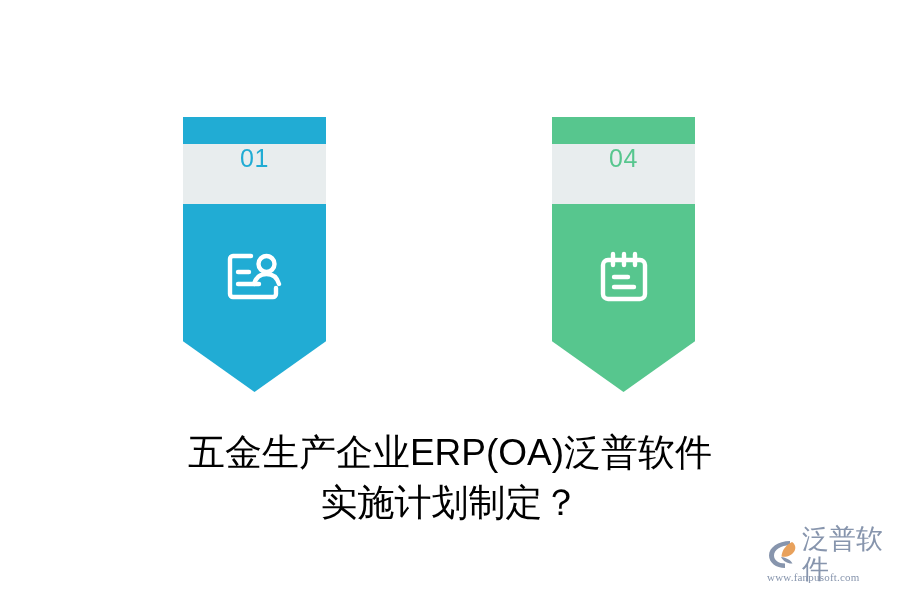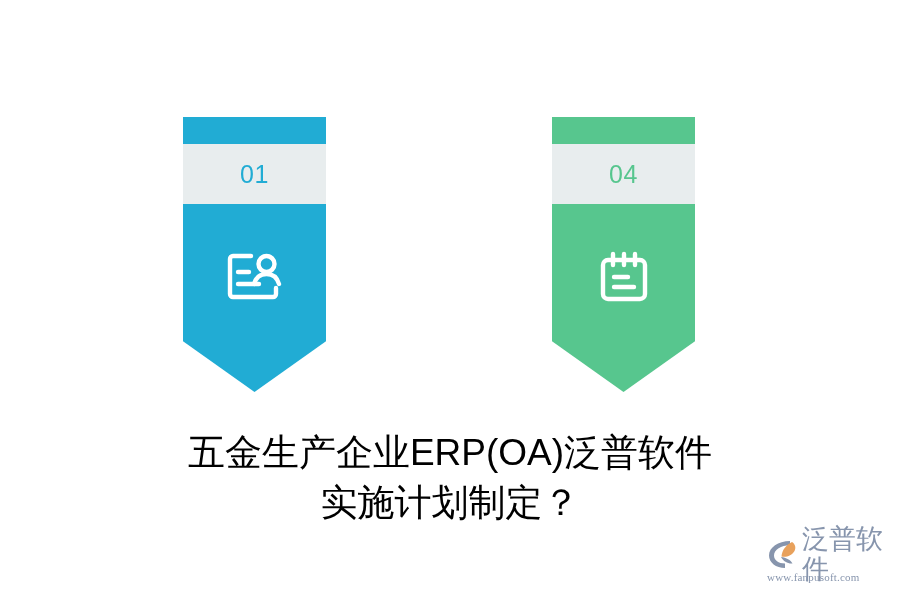--- a/index.html
+++ b/index.html
@@ -49,21 +49,21 @@
   }
 
   .banner-band {
     position: absolute;
     left: 0;
     top: 27px;
     width: 143px;
     height: 60px;
     background: #e8edee;
     display: flex;
-    align-items: center;
+    align-items: flex-start;
     justify-content: center;
   }
 
   .banner-number {
     font-size: 25px;
     font-weight: 400;
     letter-spacing: 0.5px;
     font-family: "Liberation Sans", sans-serif;
   }
 

